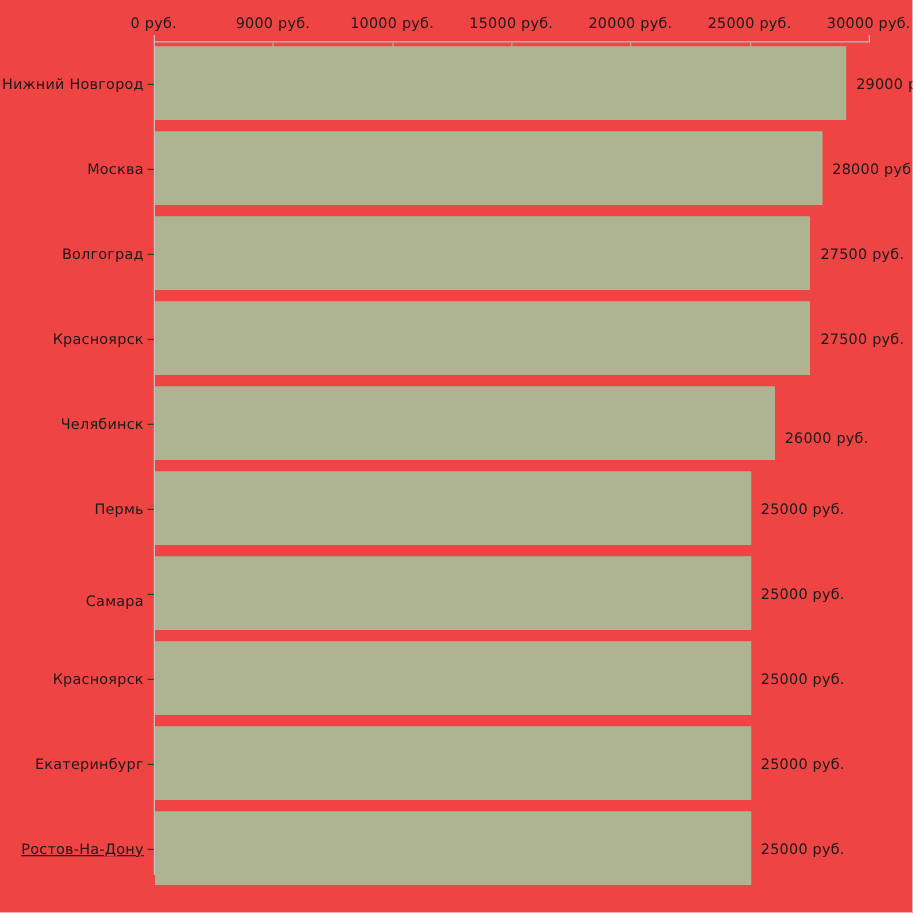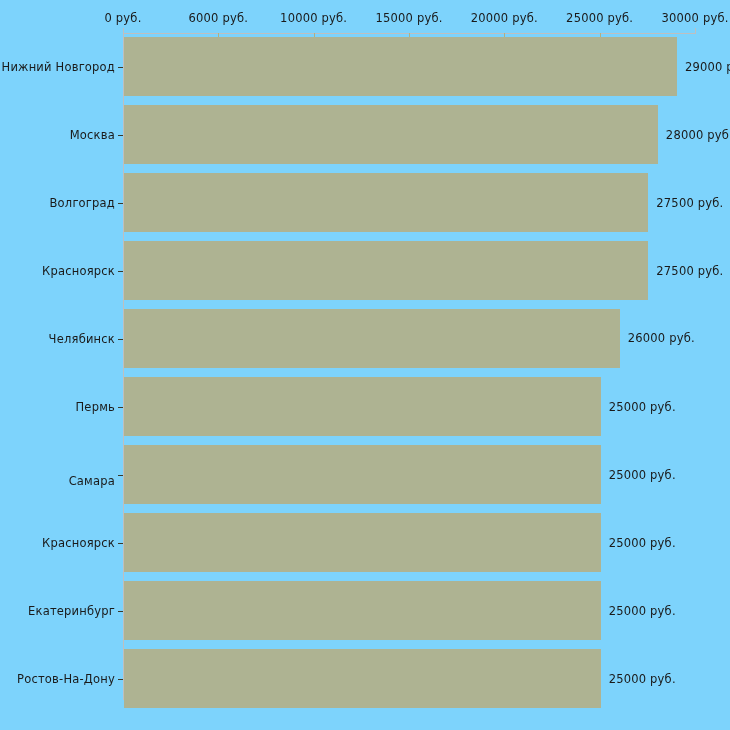--- a/index.html
+++ b/index.html
@@ -10,21 +10,21 @@
   body {
     width: 730px;
     height: 730px;
     font-family: "DejaVu Sans", sans-serif;
     overflow: hidden;
   }
   #chart-root {
     position: relative;
     width: 730px;
     height: 730px;
-    background: #7dd3fc;
+    background: #ef4444;
   }
 
   
   #x-axis {
     position: absolute;
     left: 123px;
     top: 33px;
     width: 572px;
     height: 1px;
     background: #bfbfbf;
@@ -99,21 +99,21 @@
 <div id="chart-root">
 
   <div id="x-axis"></div>
 
   <div id="y-axis"></div>
 
   <div id="x-ticks-layer">
       <div class="x-tick edge" style="left: 123px;"></div>
       <div class="x-label" style="left: 123px;">0 руб.</div>
       <div class="x-tick" style="left: 218.333px;"></div>
-      <div class="x-label" style="left: 218.333px;">6000 руб.</div>
+      <div class="x-label" style="left: 218.333px;">9000 руб.</div>
       <div class="x-tick" style="left: 313.667px;"></div>
       <div class="x-label" style="left: 313.667px;">10000 руб.</div>
       <div class="x-tick" style="left: 409px;"></div>
       <div class="x-label" style="left: 409px;">15000 руб.</div>
       <div class="x-tick" style="left: 504.333px;"></div>
       <div class="x-label" style="left: 504.333px;">20000 руб.</div>
       <div class="x-tick" style="left: 599.667px;"></div>
       <div class="x-label" style="left: 599.667px;">25000 руб.</div>
       <div class="x-tick edge" style="left: 695px;"></div>
       <div class="x-label" style="left: 695px; text-align: right;">30000 руб.</div>
@@ -132,34 +132,34 @@
       <div class="y-label" style="top: 338.5px;">Челябинск</div>
       <div class="y-tick" style="top: 406.5px;"></div>
       <div class="y-label" style="top: 406.5px; padding-left: 32px;">Пермь</div>
       <div class="y-tick" style="top: 474.5px;"></div>
       <div class="y-label" style="top: 481px;">Самара</div>
       <div class="y-tick" style="top: 542.5px;"></div>
       <div class="y-label" style="top: 542.5px;">Красноярск</div>
       <div class="y-tick" style="top: 610.5px;"></div>
       <div class="y-label" style="top: 610.5px;">Екатеринбург</div>
       <div class="y-tick" style="top: 678.5px;"></div>
-      <div class="y-label" style="top: 678.5px;">Ростов-На-Дону</div>
+      <div class="y-label" style="top: 678.5px; text-decoration: underline;">Ростов-На-Дону</div>
     </div>
 
   <div id="bars-layer">
       <div class="bar" style="top: 37px; width: 552.933px; height: 59px; background: rgb(174, 179, 146);"></div>
       <div class="bar-value" style="left: 684.933px; top: 66.5px;">29000 р</div>
       <div class="bar" style="top: 105px; width: 533.867px; height: 59px; background: rgb(174, 179, 146);"></div>
       <div class="bar-value" style="left: 665.867px; top: 134.5px;">28000 руб.</div>
       <div class="bar" style="top: 173px; width: 524.333px; height: 59px; background: rgb(174, 179, 146);"></div>
       <div class="bar-value" style="left: 656.333px; top: 202.5px;">27500 руб.</div>
       <div class="bar" style="top: 241px; width: 524.333px; height: 59px; background: rgb(174, 179, 146);"></div>
       <div class="bar-value" style="left: 656.333px; top: 270.5px;">27500 руб.</div>
       <div class="bar" style="top: 309px; width: 495.733px; height: 59px; background: rgb(174, 179, 146);"></div>
-      <div class="bar-value" style="left: 627.733px; top: 338px;">26000 руб.</div>
+      <div class="bar-value" style="left: 627.733px; top: 350px;">26000 руб.</div>
       <div class="bar" style="top: 377px; width: 476.667px; height: 59px; background: rgb(174, 179, 146);"></div>
       <div class="bar-value" style="left: 608.667px; top: 406.5px;">25000 руб.</div>
       <div class="bar" style="top: 445px; width: 476.667px; height: 59px; background: rgb(174, 179, 146);"></div>
       <div class="bar-value" style="left: 608.667px; top: 474.5px;">25000 руб.</div>
       <div class="bar" style="top: 513px; width: 476.667px; height: 59px; background: rgb(174, 179, 146);"></div>
       <div class="bar-value" style="left: 608.667px; top: 542.5px;">25000 руб.</div>
       <div class="bar" style="top: 581px; width: 476.667px; height: 59px; background: rgb(174, 179, 146);"></div>
       <div class="bar-value" style="left: 608.667px; top: 610.5px;">25000 руб.</div>
       <div class="bar" style="top: 649px; width: 476.667px; height: 59px; background: rgb(174, 179, 146);"></div>
       <div class="bar-value" style="left: 608.667px; top: 678.5px;">25000 руб.</div>

